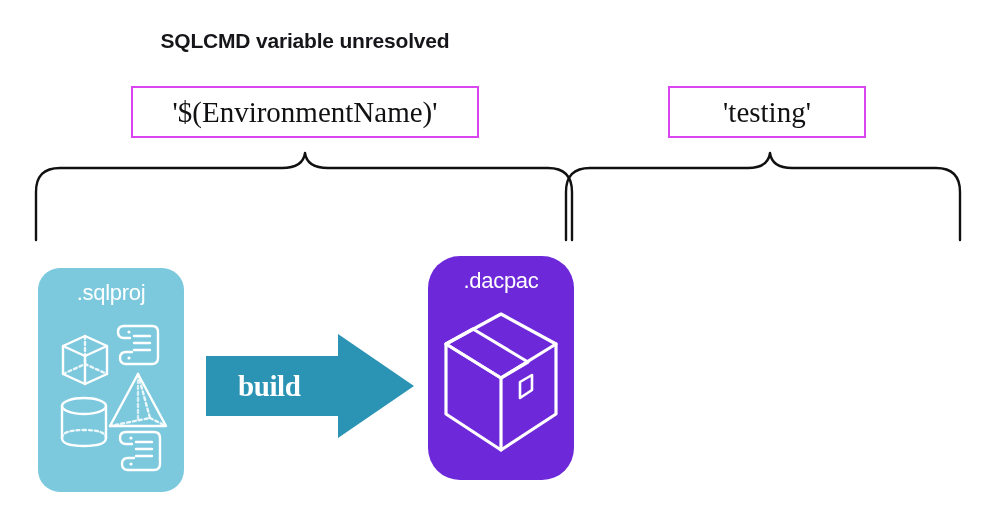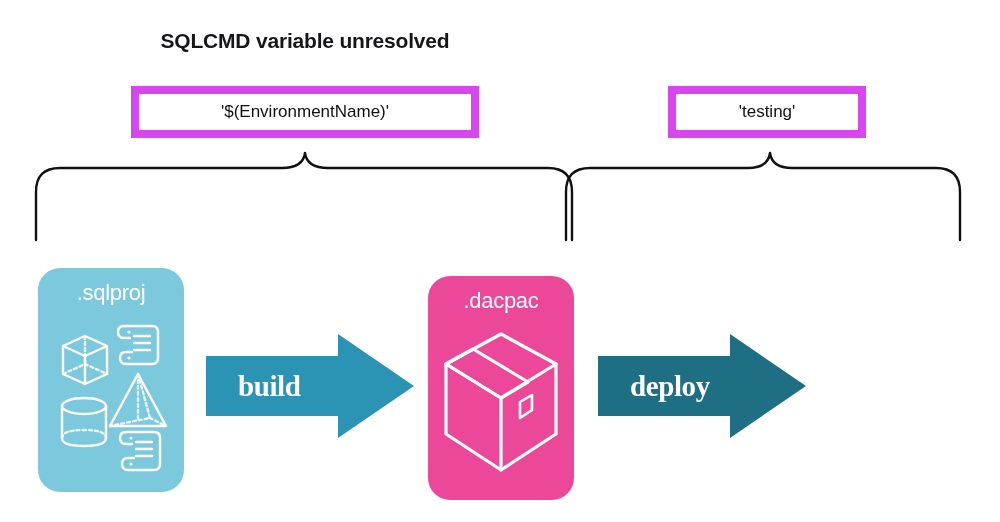--- a/index.html
+++ b/index.html
@@ -33,27 +33,27 @@
     white-space: nowrap;
     letter-spacing: -0.2px;
   }
   #caption-left  { left: 105px; top: 29px; width: 400px; }
   #caption-right { left: 608px; top: 29px; width: 318px; }
 
   
   .codebox {
     position: absolute;
     box-sizing: border-box;
-    border: 8px solid #d946ef;
+    border: 2px solid #d946ef;
     background: #ffffff;
     display: flex;
     align-items: center;
     justify-content: center;
-    font-family: Liberation Sans, sans-serif;
-    font-size: 17px;
+    font-family: Liberation Serif, serif;
+    font-size: 29px;
     color: #111114;
     letter-spacing: 0px;
     white-space: nowrap;
   }
   #codebox-left  { left: 131px; top: 86px; width: 348px; height: 52px; }
   #codebox-right { left: 668px; top: 86px; width: 198px; height: 52px; }
 
   
   .brace-svg {
     position: absolute;
@@ -64,21 +64,21 @@
   #brace-left-wrap  { left: 0px;   width: 600px; }
   #brace-right-wrap { left: 540px; width: 460px; }
 
   
   .card {
     position: absolute;
     border-radius: 22px;
     box-sizing: border-box;
   }
   #card-sqlproj  { left: 38px;  top: 268px; width: 146px; height: 224px; background: #7cc9de; }
-  #card-dacpac   { left: 428px; top: 276px; width: 146px; height: 224px; background: #ec4899; }
+  #card-dacpac   { left: 428px; top: 256px; width: 146px; height: 224px; background: #6d28d9; border-radius: 32px; }
   #card-database { left: 818px; top: 268px; width: 146px; height: 224px; background: #1e6f83; }
 
   .card-title {
     position: absolute;
     left: 0;
     right: 0;
     top: 12px;
     text-align: center;
     font-family: "Liberation Sans", sans-serif;
     font-weight: normal;
@@ -235,21 +235,15 @@
 
         <path d="M 73 76 L 73 148"></path>
 
         <path d="M 45 27 L 100 60 L 73 76 L 18 42 Z"></path>
 
         <path d="M 92 80 L 104 73 L 104 88 L 92 96 Z" stroke-width="2.6"></path>
       </g>
     </svg>
   </div>
 
-  <div class="arrow-wrap" id="arrow-deploy-wrap">
-    <svg viewBox="0 0 220 108" width="220" height="108">
-      <polygon points="6,24 138,24 138,2 214,54 138,106 138,84 6,84" fill="#1e6f83"></polygon>
-    </svg>
-    <div class="arrow-label">deploy</div>
-  </div>
 
 
 </div>
 
 </body></html>

